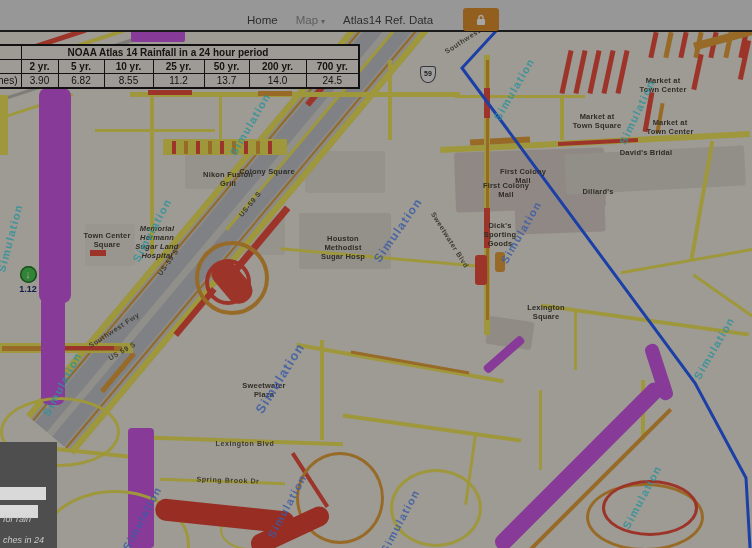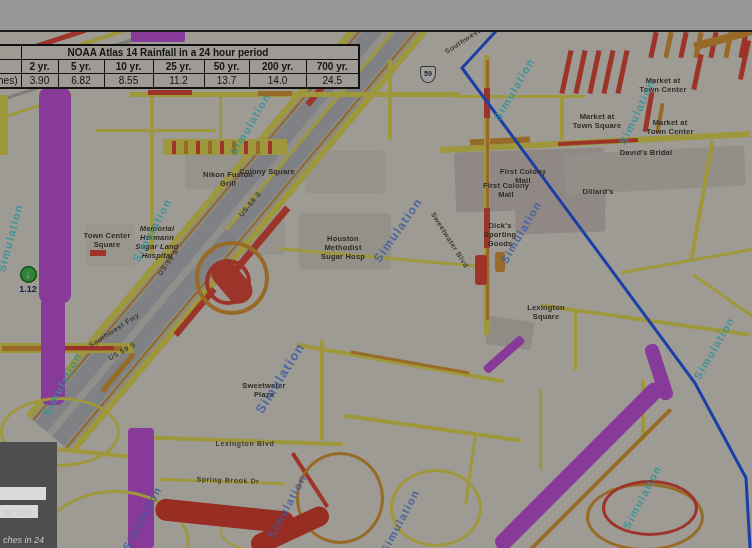--- a/index.html
+++ b/index.html
@@ -39,21 +39,21 @@
   #shield{position:absolute;left:420px;top:66px;z-index:6;width:14px;height:15px;background:#f4f4f4;
     border-radius:3px 3px 7px 7px/3px 3px 10px 10px;border:1px solid #555;
     font-size:7px;font-weight:bold;color:#333;text-align:center;line-height:14px;}
   
   #overlay{position:absolute;left:0;top:0;width:752px;height:548px;background:rgba(0,0,0,0.35);z-index:40;pointer-events:none;}
   #dialog{position:absolute;left:0;top:442px;width:57px;height:106px;background:#4e4e4e;z-index:50;}
   #dialog .bar{position:absolute;left:0;height:13px;background:#d9d9d9;}
   #dialog .b1{top:45px;width:46px;}
   #dialog .b2{top:63px;width:38px;}
   #dialog .dtext{position:absolute;left:3px;color:#c9c9c9;font-size:9px;font-style:italic;white-space:nowrap;}
-  #dialog .t1{top:66px;}
+  #dialog .t1{top:72px;}
   #dialog .t2{top:93px;}
 </style>
 </head>
 <body>
 
 <div id="screen">
 
   <div id="stage">
       <div style="position: absolute; left: 455px; top: 150px; width: 150px; height: 60px; background: rgb(221, 210, 204); transform: rotate(-2deg); border-radius: 3px;"></div>
       <div style="position: absolute; left: 515px; top: 197px; width: 90px; height: 36px; background: rgb(221, 210, 204); transform: rotate(-2deg); border-radius: 3px;"></div>
@@ -274,20 +274,31 @@
         <td>11.2</td>
         <td>13.7</td>
         <td>14.0</td>
         <td>24.5</td>
       </tr>
     </tbody>
       </table>
   </div>
 
   <header>
+    <nav>
+      <span>Home</span>
+      <span class="nav-muted"><span>Map</span><span class="caret">▾</span></span>
+      <span>Atlas14 Ref. Data</span>
+      <button class="lockbtn">
+        <svg width="12" height="12" viewBox="0 0 12 12">
+          <rect x="2" y="5" width="8" height="6" rx="1" fill="#fff"></rect>
+          <path d="M4 5 V3.5 a2 2 0 0 1 4 0 V5" stroke="#fff" stroke-width="1.4" fill="none"></path>
+        </svg>
+      </button>
+    </nav>
   </header>
 
   <div id="overlay"></div>
 
   <div id="dialog">
     <div class="bar b1"></div>
     <div class="bar b2"></div>
     <div class="dtext t1">for rain</div>
     <div class="dtext t2">ches in 24</div>
   </div>

